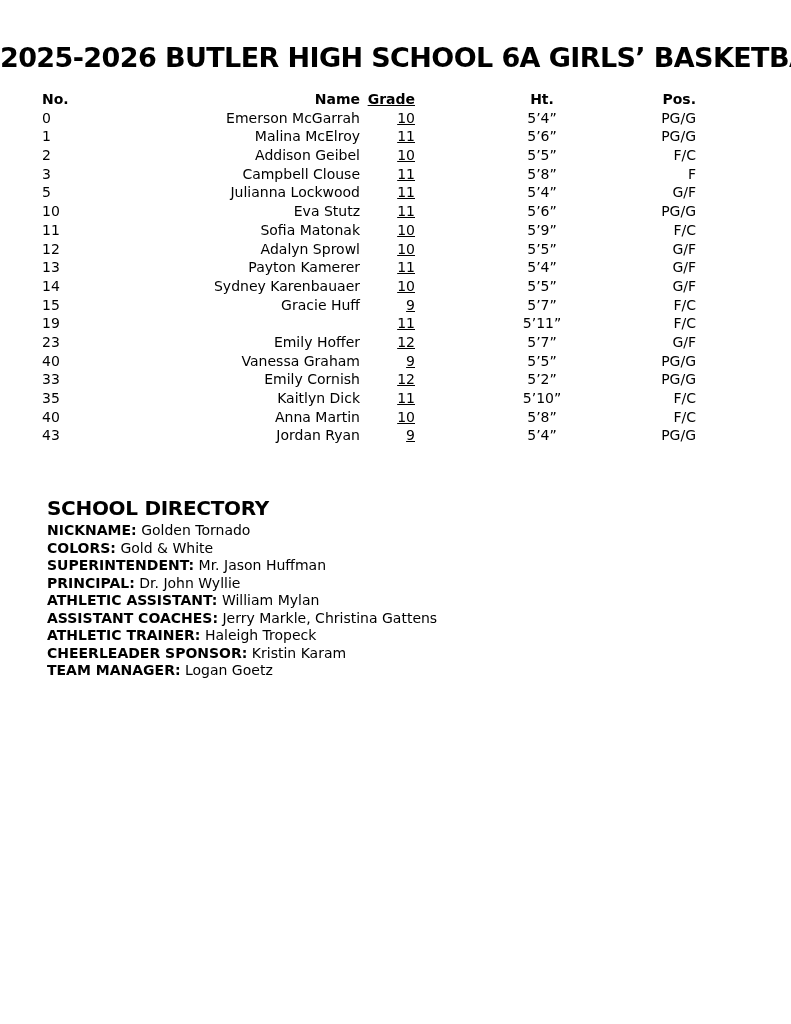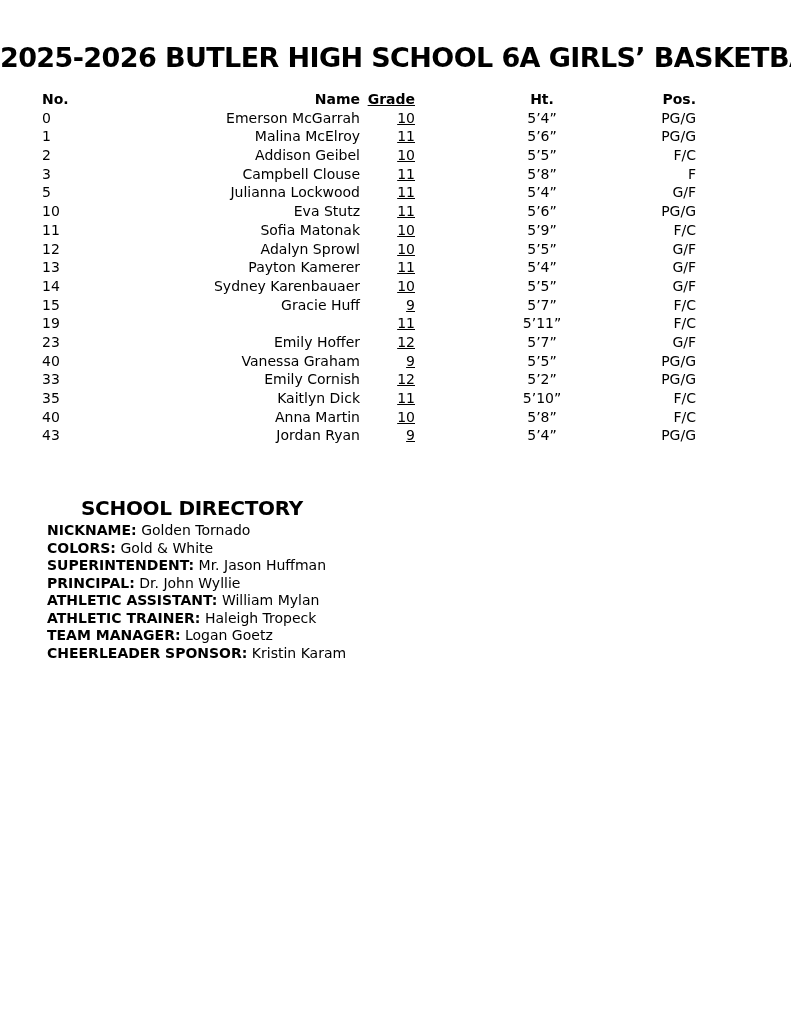--- a/index.html
+++ b/index.html
@@ -52,21 +52,20 @@
     left: 47px;
     top: 496px;
     width: 700px;
   }
   .dir-heading {
     font-size: 20px;
     font-weight: 700;
     letter-spacing: -0.3px;
     line-height: 24px;
     margin-bottom: 2px;
-    margin-left: 34px;
   }
   .dir-line {
     font-size: 14px;
     line-height: 17.5px;
     white-space: nowrap;
   }
   .dir-label { font-weight: 700; margin-top: 45px; }
   .dir-value { font-weight: 400; }
 </style>
 </head>
@@ -214,19 +213,20 @@
   </div>
 
   <div class="directory">
     <div class="dir-heading">SCHOOL DIRECTORY</div>
     <div>
         <div class="dir-line"><span class="dir-label">NICKNAME:</span><span class="dir-value"> Golden Tornado</span></div>
         <div class="dir-line"><span class="dir-label">COLORS:</span><span class="dir-value"> Gold &amp; White</span></div>
         <div class="dir-line"><span class="dir-label">SUPERINTENDENT:</span><span class="dir-value"> Mr. Jason Huffman</span></div>
         <div class="dir-line"><span class="dir-label">PRINCIPAL:</span><span class="dir-value"> Dr. John Wyllie</span></div>
         <div class="dir-line"><span class="dir-label">ATHLETIC ASSISTANT:</span><span class="dir-value"> William Mylan</span></div>
+        <div class="dir-line"><span class="dir-label">ASSISTANT COACHES:</span><span class="dir-value"> Jerry Markle, Christina Gattens</span></div>
         <div class="dir-line"><span class="dir-label">ATHLETIC TRAINER:</span><span class="dir-value"> Haleigh Tropeck</span></div>
+        <div class="dir-line"><span class="dir-label">CHEERLEADER SPONSOR:</span><span class="dir-value"> Kristin Karam</span></div>
         <div class="dir-line"><span class="dir-label">TEAM MANAGER:</span><span class="dir-value"> Logan Goetz</span></div>
-        <div class="dir-line"><span class="dir-label">CHEERLEADER SPONSOR:</span><span class="dir-value"> Kristin Karam</span></div>
       </div>
   </div>
 
 </div>
 
 </body></html>

